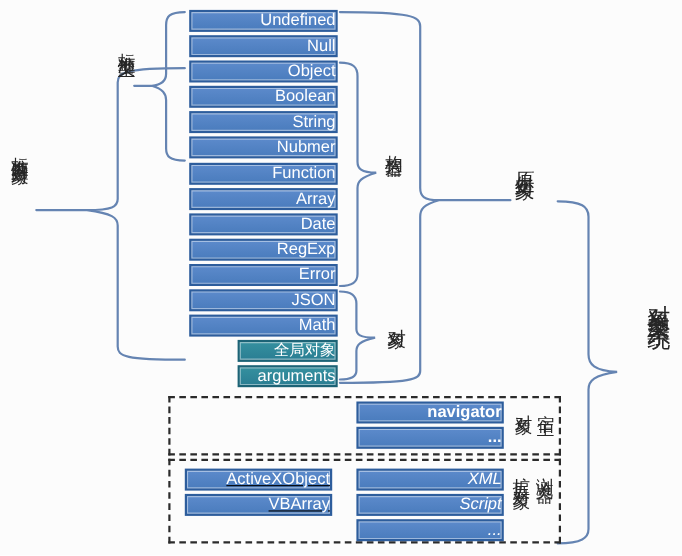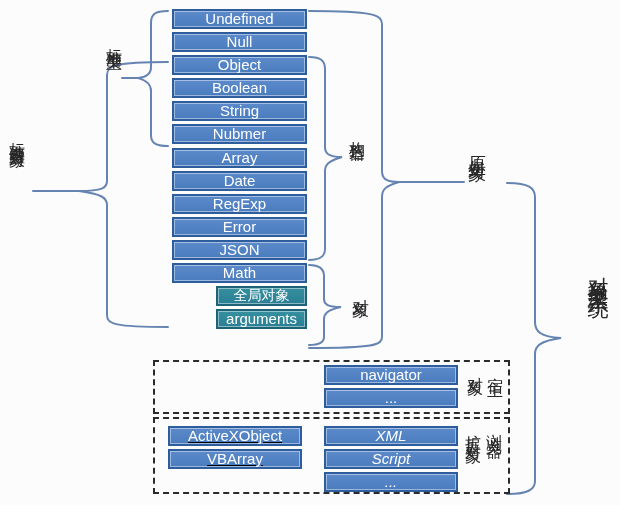--- a/index.html
+++ b/index.html
@@ -15,21 +15,21 @@
 
   
   .box{
     box-sizing:border-box;
     height:20px;
     background:linear-gradient(180deg,#5c8acb 0%,#4a7cbd 100%);
     border:2px solid #2d5d9c;
     box-shadow:inset 0 0 0 1px rgba(255,255,255,.45);
     color:#ffffff;
     font-size:15px;line-height:15px;
-    text-align:center;
+    text-align:right;
     white-space:nowrap;
   }
   .box.teal{
     background:linear-gradient(180deg,#35909f 0%,#2a7e93 100%);
     border-color:#1c6376;
     margin-left:44px;
   }
   .box.cn{font-size:14px;}
 
   
@@ -42,21 +42,21 @@
   .dashed{
     position:absolute;left:153px;width:357px;
     box-sizing:border-box;
     border:2px dashed #2b2b2b;
     z-index:2;
   }
   #host-frame{top:360px;height:54px;}
   #ext-frame{top:417px;height:77px;}
   .col{position:absolute;width:134px;display:flex;flex-direction:column;gap:3px;z-index:3;}
   #host-left {left:168px;top:365px;}
-  #host-right{left:324px;top:365px;}
+  #host-right{left:324px;top:365px;font-weight:bold;}
   #ext-left  {left:168px;top:426px;text-decoration:underline;}
   #ext-right {left:324px;top:426px;font-style:italic;}
 
   
   .vlabel{
     position:absolute;z-index:3;
     writing-mode:vertical-rl;
     text-orientation:upright;
     color:#262626;
     white-space:nowrap;
@@ -91,20 +91,21 @@
     <path d="M507,183 C529,183 535,188 535,197 L535,322 C535,331 540,337 561,338 C540,341 535,346 535,354 L535,481 C535,489 529,494 507,494"></path>
   </svg>
 
   <div id="main-stack">
     <div class="box">Undefined</div>
     <div class="box">Null</div>
     <div class="box">Object</div>
     <div class="box">Boolean</div>
     <div class="box">String</div>
     <div class="box">Nubmer</div>
+    <div class="box">Function</div>
     <div class="box">Array</div>
     <div class="box">Date</div>
     <div class="box">RegExp</div>
     <div class="box">Error</div>
     <div class="box">JSON</div>
     <div class="box">Math</div>
     <div class="box teal cn">全局对象</div>
     <div class="box teal">arguments</div>
   </div>
 

